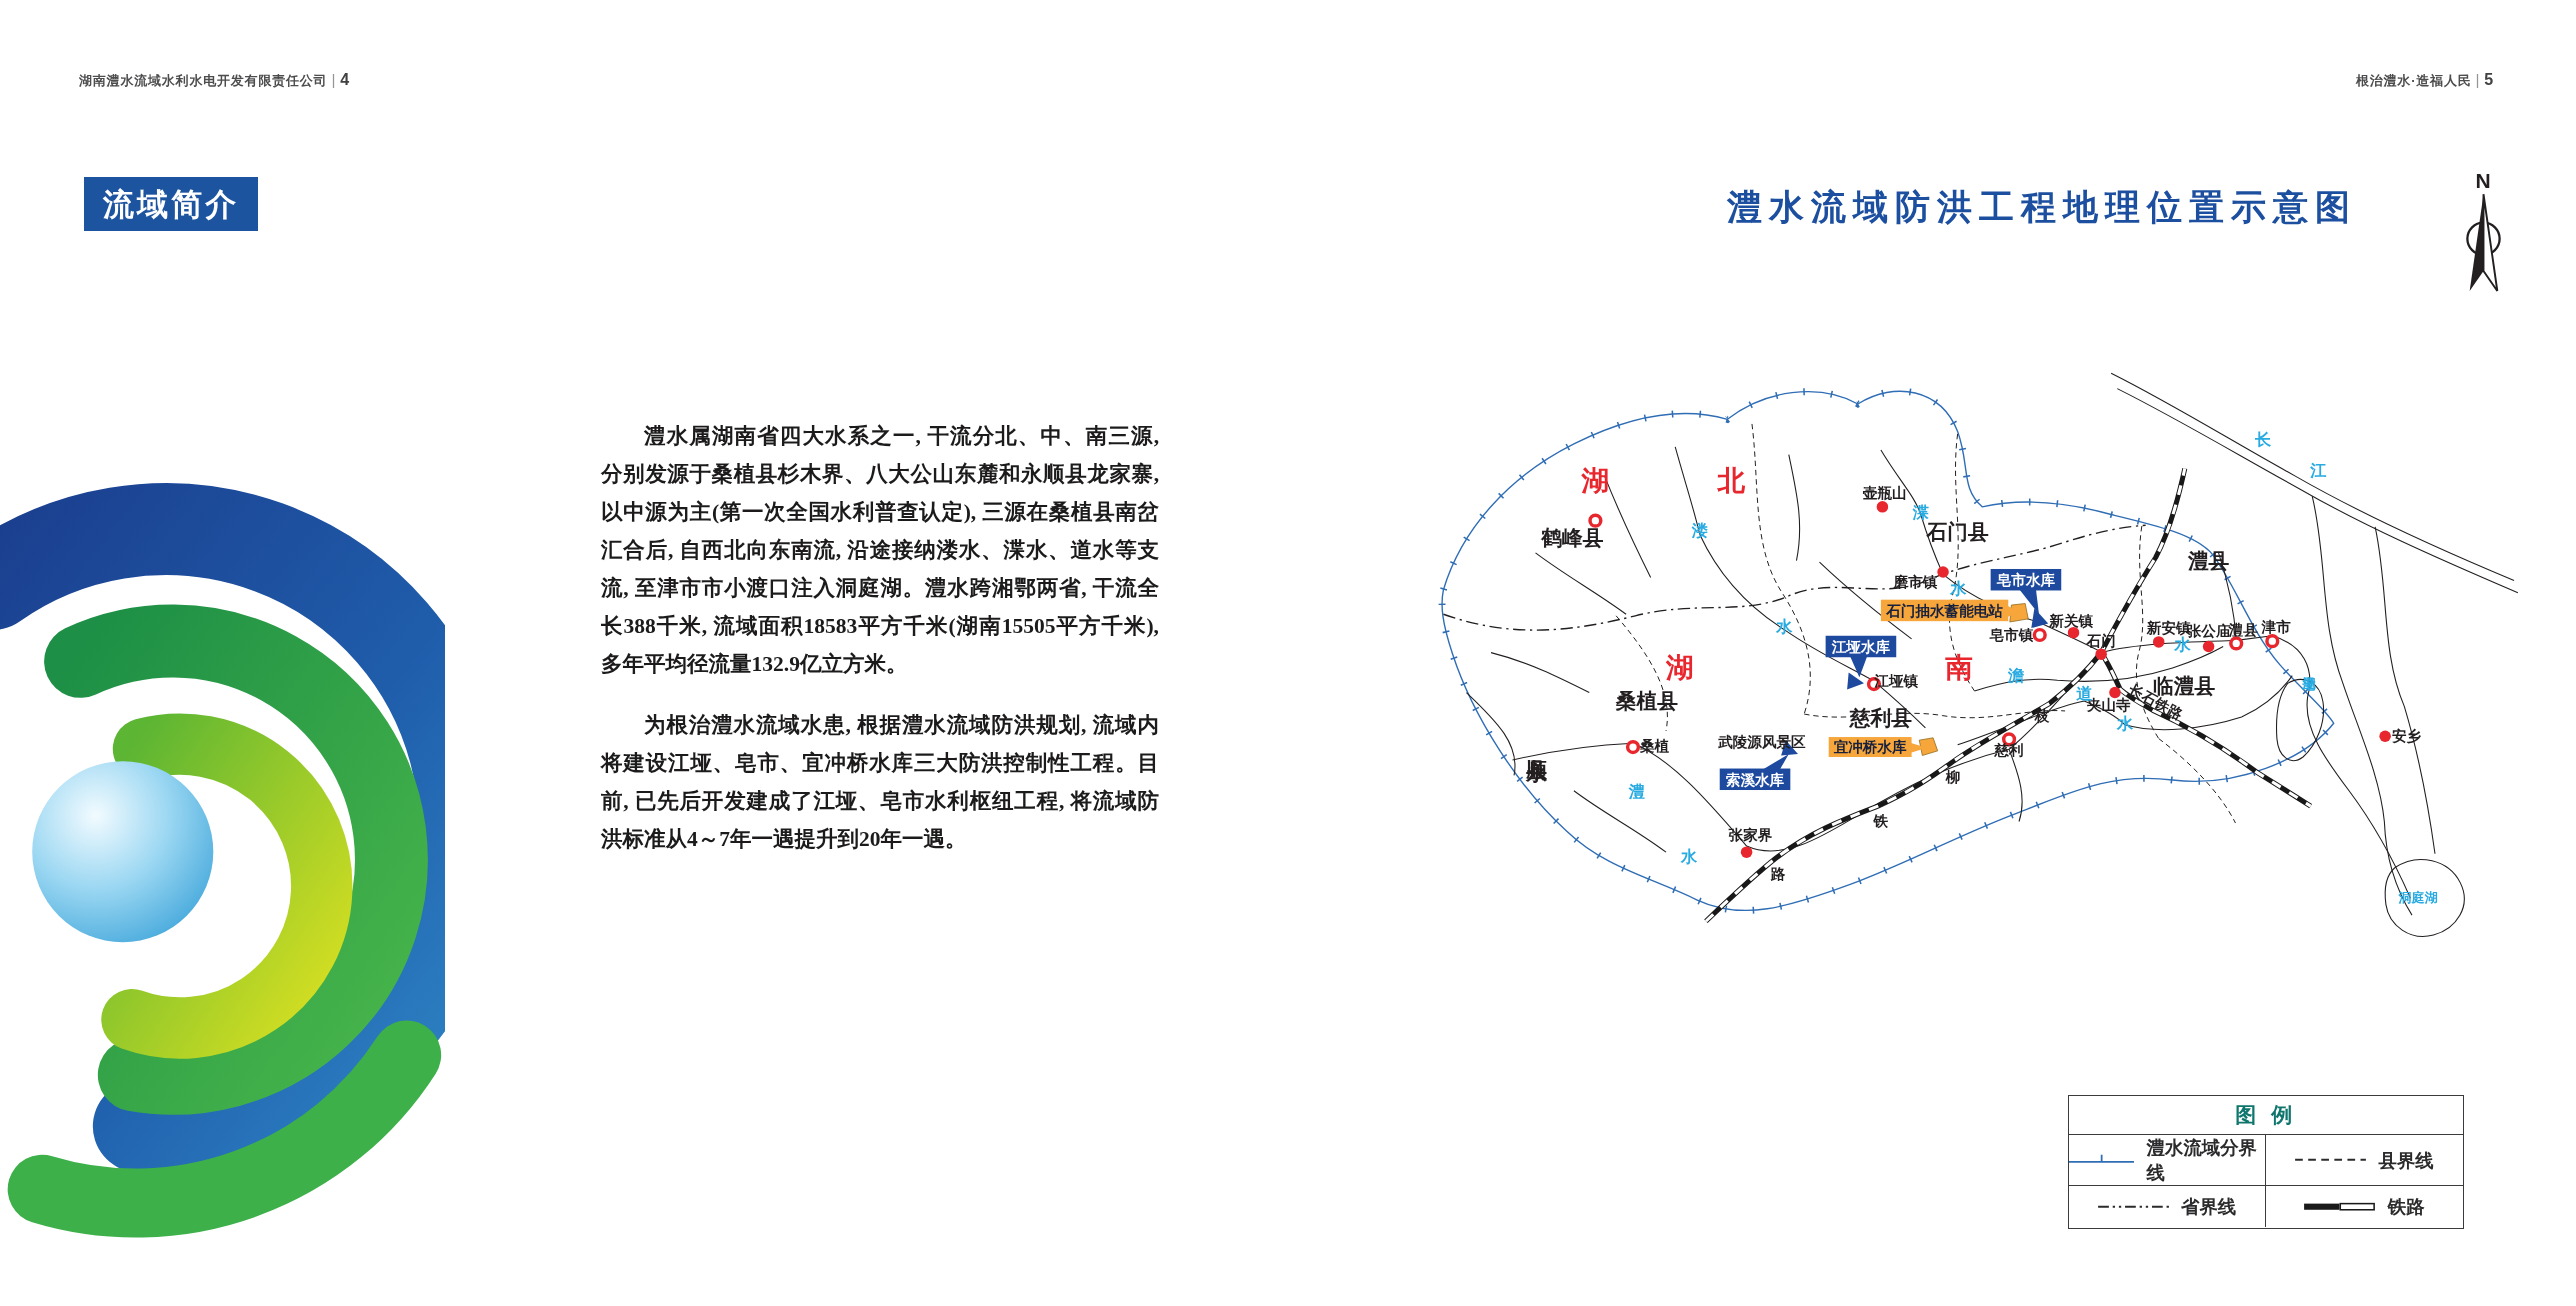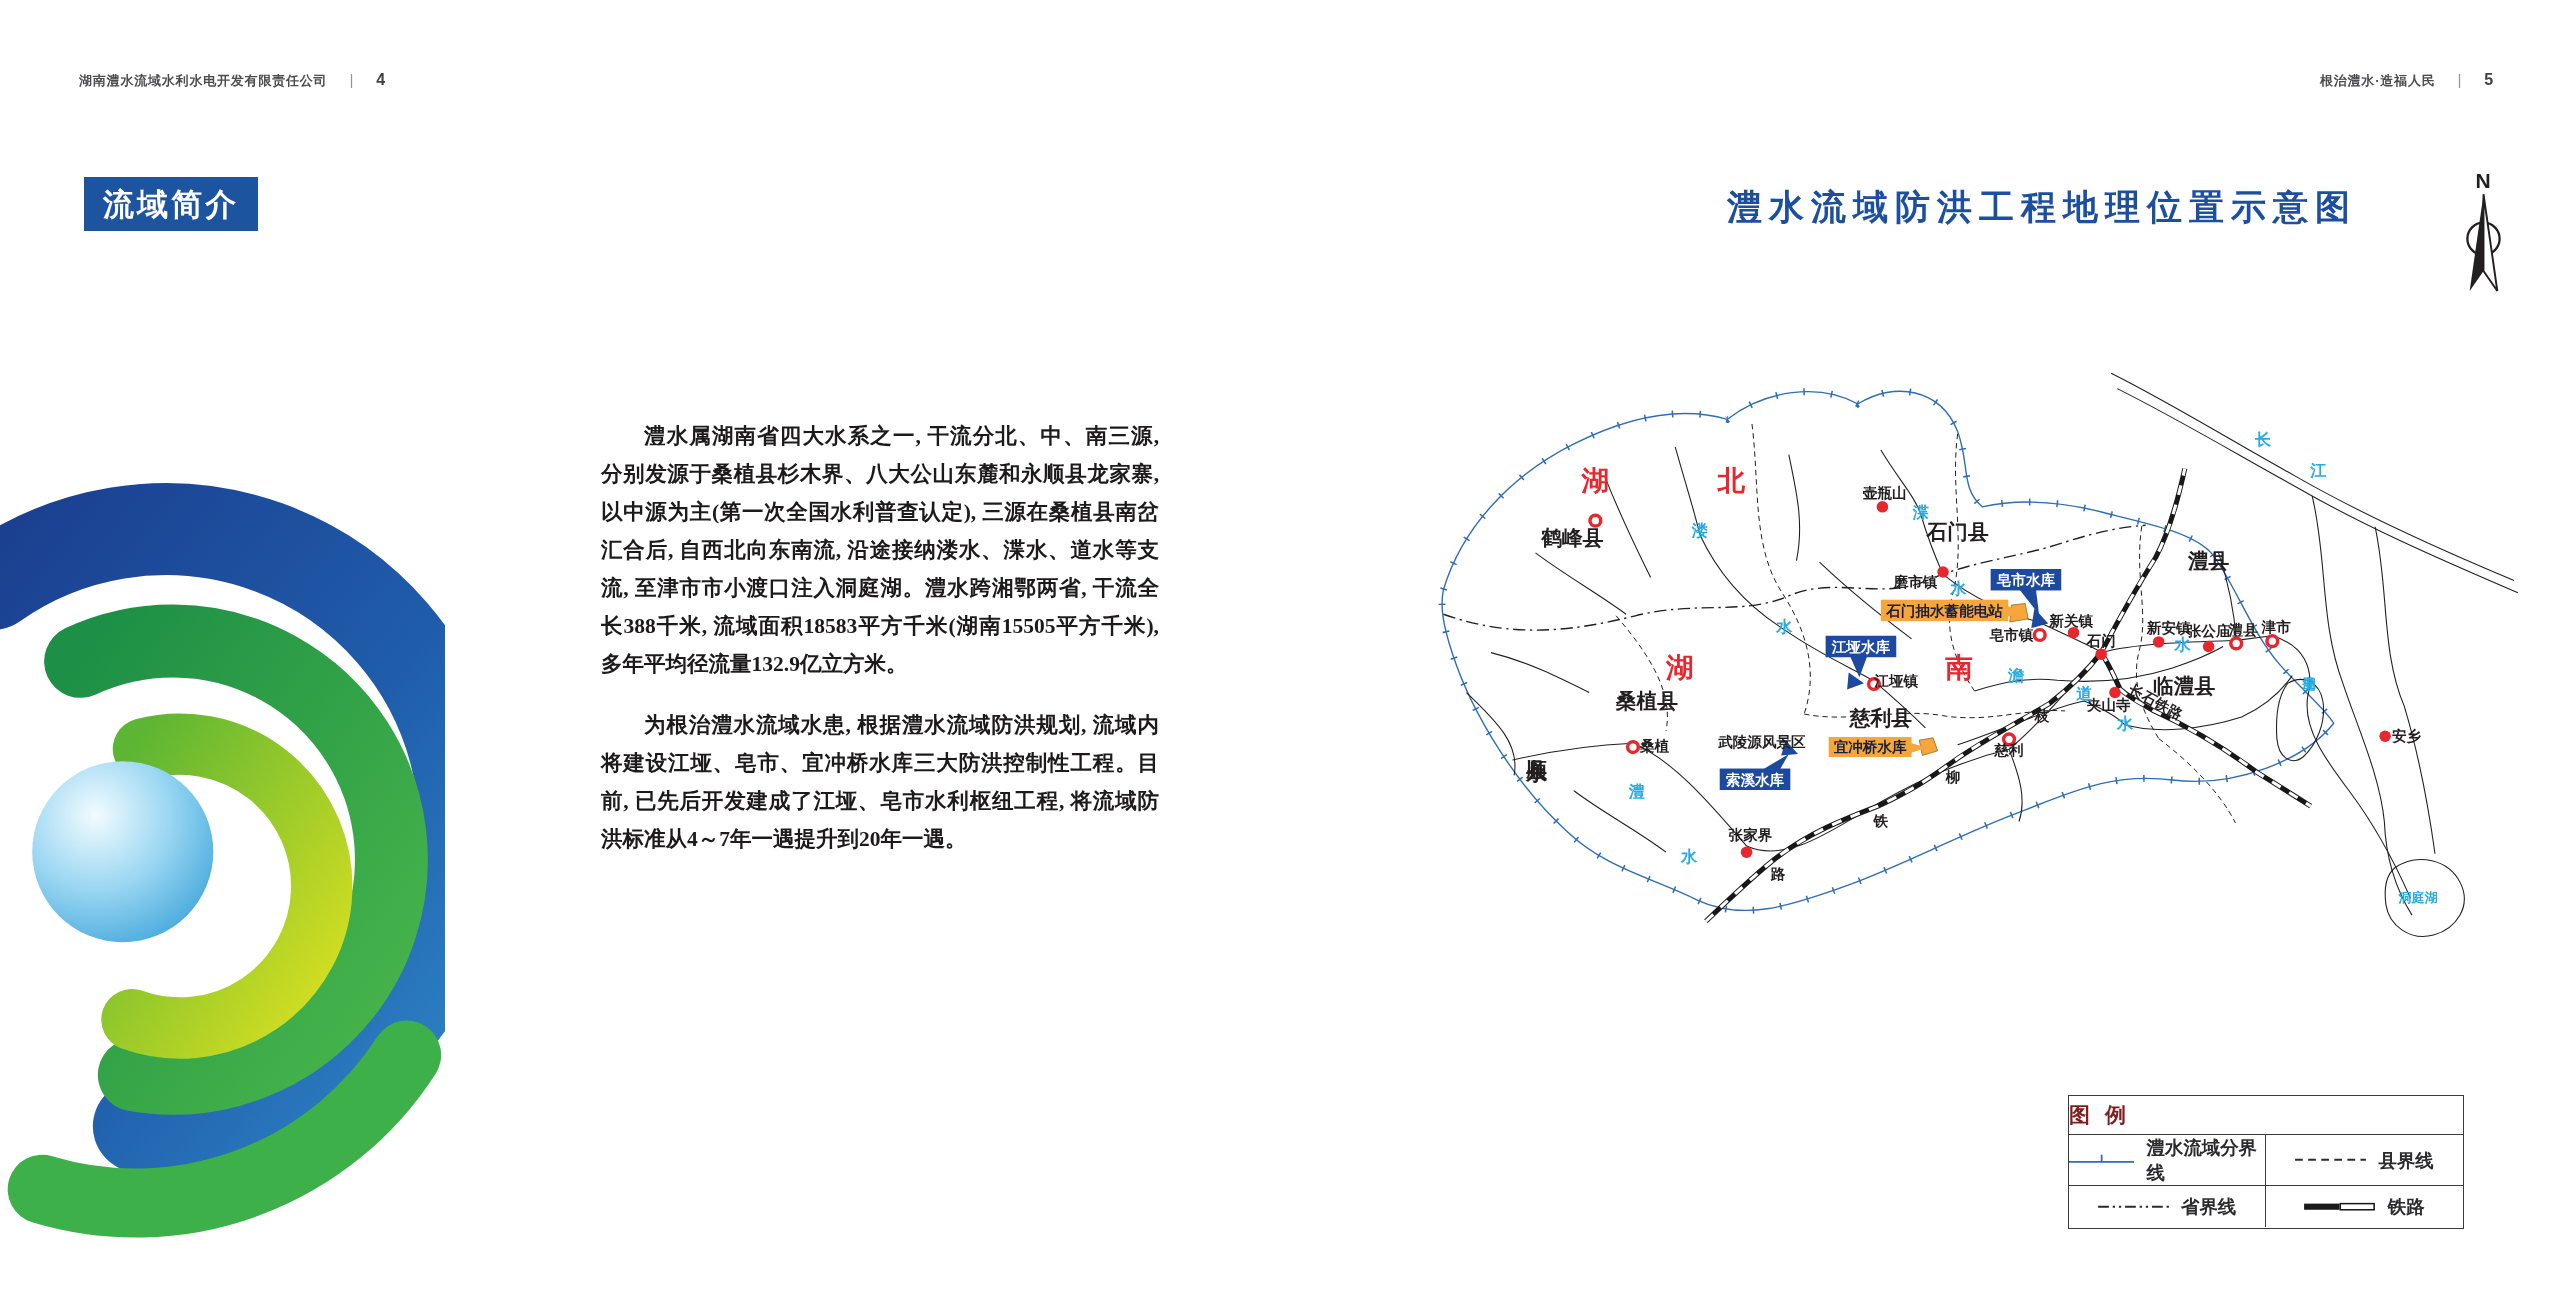--- a/index.html
+++ b/index.html
@@ -1,20 +1,20 @@
 <!DOCTYPE html>
 <html style="font-size:12.3px"><head>
 <meta charset="utf-8">
 <style>
   html,body{margin:0;padding:0;background:#ffffff;}
   .spread{position:relative;width:2576px;height:1306px;background:#fff;overflow:hidden;
           font-family:"Liberation Sans","DejaVu Sans",sans-serif;color:#231f20;}
 
   
-  .hdr{position:absolute;top:71px;display:flex;align-items:baseline;gap:22px;
+  .hdr{position:absolute;top:71px;display:flex;align-items:baseline;gap:4px;
        font-size:13px;font-weight:bold;color:#4d4d4f;letter-spacing:0.8px;}
   #hdr-left{left:79px;}
   #hdr-right{right:82px;text-align:right;}
   .hdr .pipe{font-weight:400;color:#939598;font-size:15.4px;}
   .hdr .pageno{font-size:16px;color:#414042;}
 
   
   .section-title{position:absolute;left:84px;top:177px;background:#1d549f;color:#fff;
        font-size:31px;font-weight:bold;letter-spacing:3.1px;padding:11.5px 19px;line-height:1;}
   .body-text{position:absolute;left:601px;top:417px;width:558px;
@@ -46,22 +46,22 @@
   .ln-county{fill:none;stroke:#231f20;stroke-width:1.3;stroke-dasharray:7 5;}
   .ln-prov{fill:none;stroke:#231f20;stroke-width:1.8;stroke-dasharray:16 6 3 6;}
   .ln-div{fill:none;stroke:#2f6db5;stroke-width:1.8;}
   .ln-div-ticks{fill:none;stroke:#2f6db5;stroke-width:9;stroke-dasharray:2 34;}
   .rail-base{fill:none;stroke:#181818;stroke-width:6.5;}
   .rail-dash{fill:none;stroke:#ffffff;stroke-width:4;stroke-dasharray:13 13;}
 
   
   .legend{position:absolute;left:2068px;top:1095px;width:396px;height:134px;
        border:1.5px solid #3b3b3d;box-sizing:border-box;background:#fff;}
-  .legend-title{height:38px;line-height:38px;text-align:left;font-size:21px;
-       font-weight:bold;color:#7f1d1d;letter-spacing:4.6px;}
+  .legend-title{height:38px;line-height:38px;text-align:center;font-size:21px;
+       font-weight:bold;color:#0f766e;letter-spacing:4.6px;}
   .legend-grid{display:grid;grid-template-columns:1fr 1fr;grid-template-rows:1fr 1fr;
        height:92px;border-top:1.5px solid #3b3b3d;}
   .legend-cell{display:flex;align-items:center;justify-content:center;gap:12.3px;
        font-size:18.4px;font-weight:bold;color:#2b2b2d;}
   .lc-r{border-right:1.5px solid #3b3b3d;}
   .lc-t{border-top:1.5px solid #3b3b3d;}
 </style>
 </head>
 <body>
 

